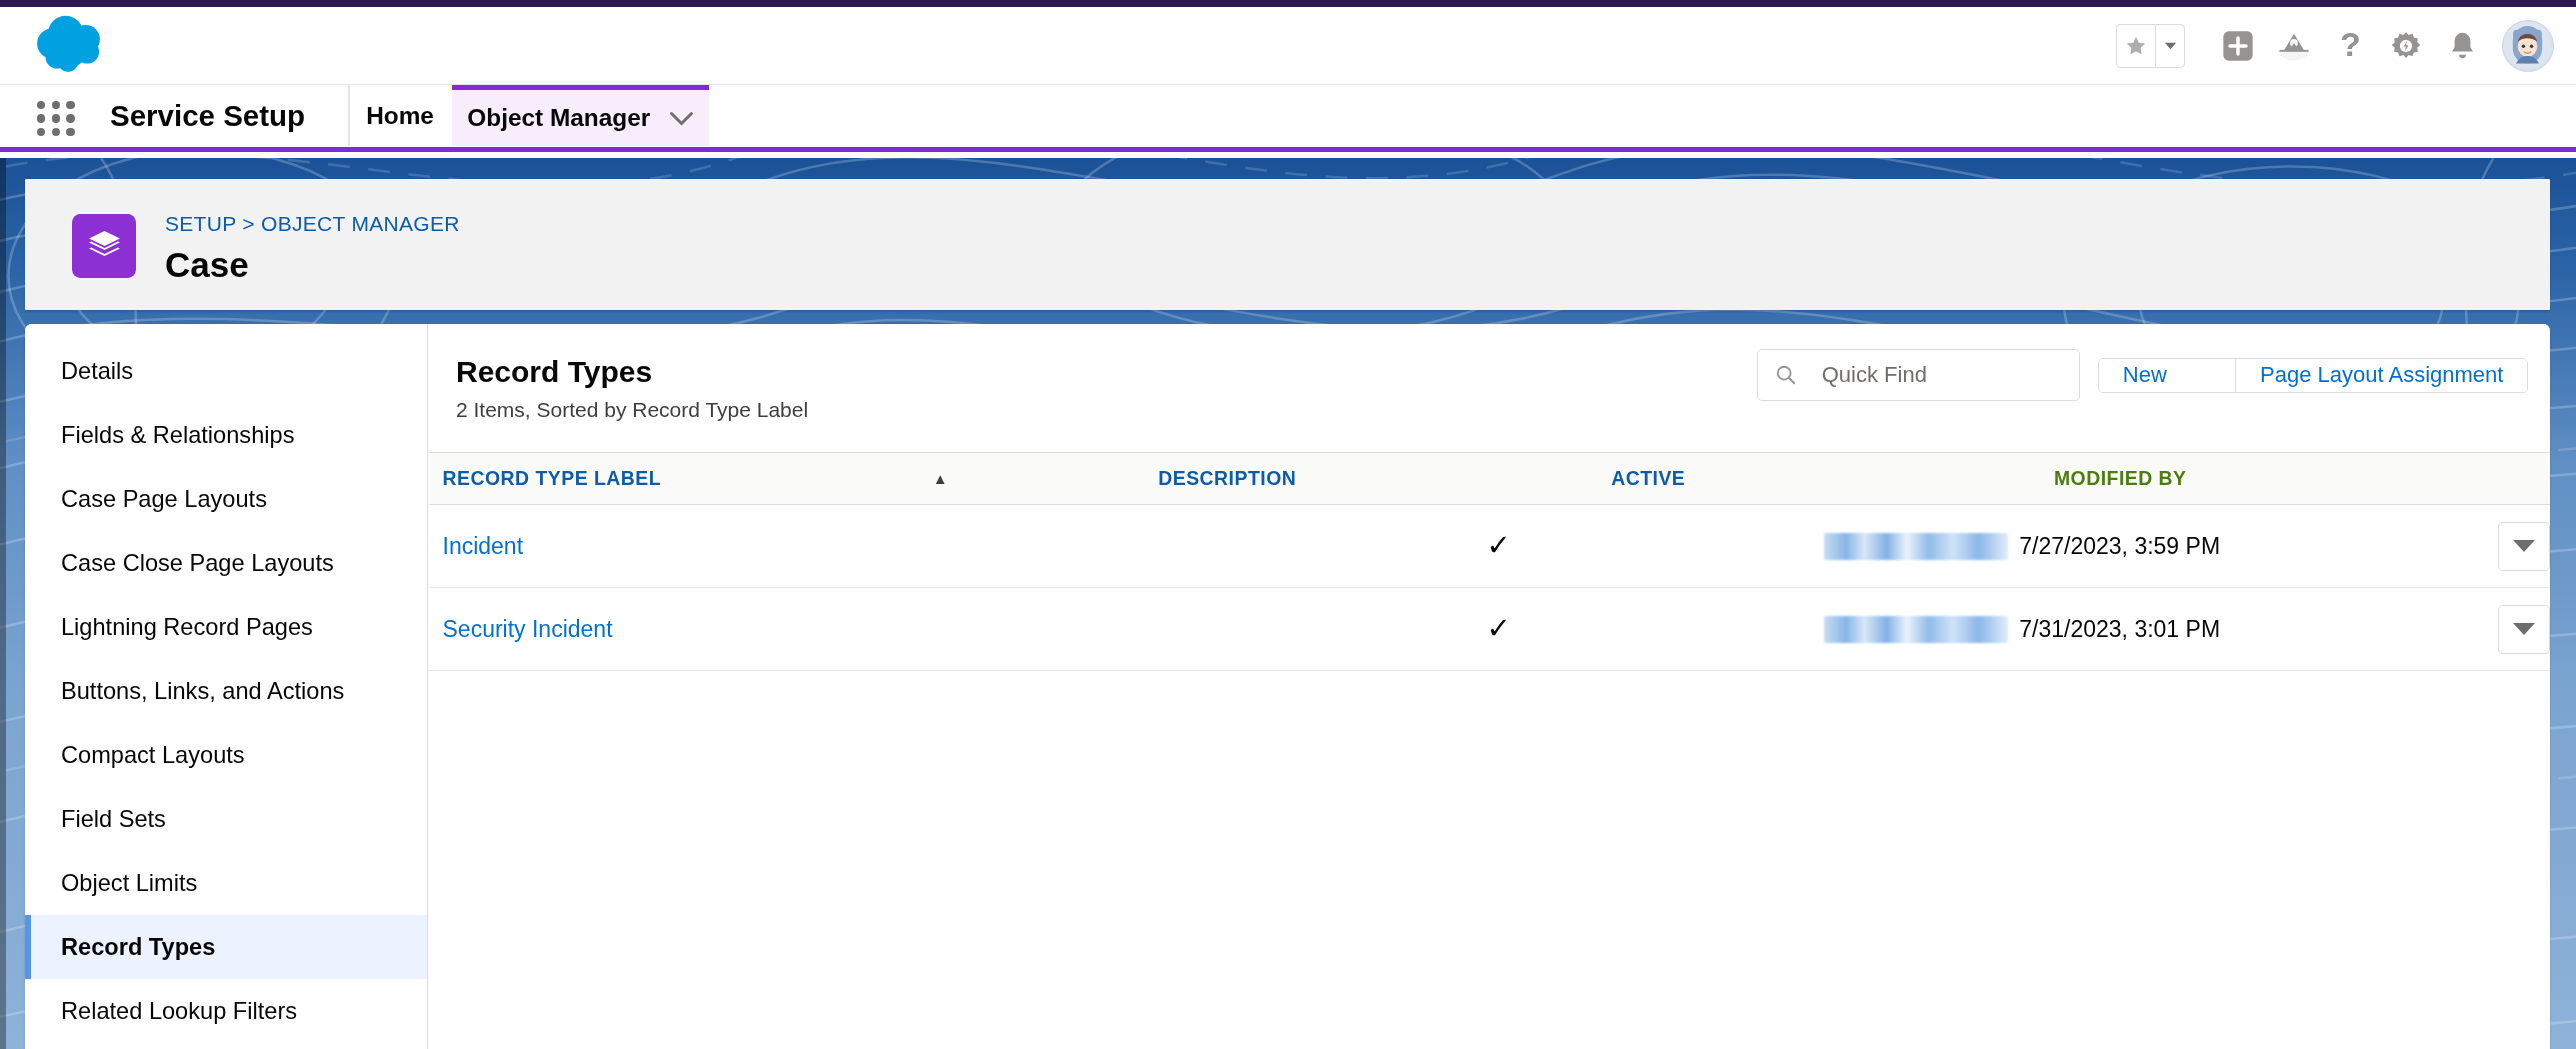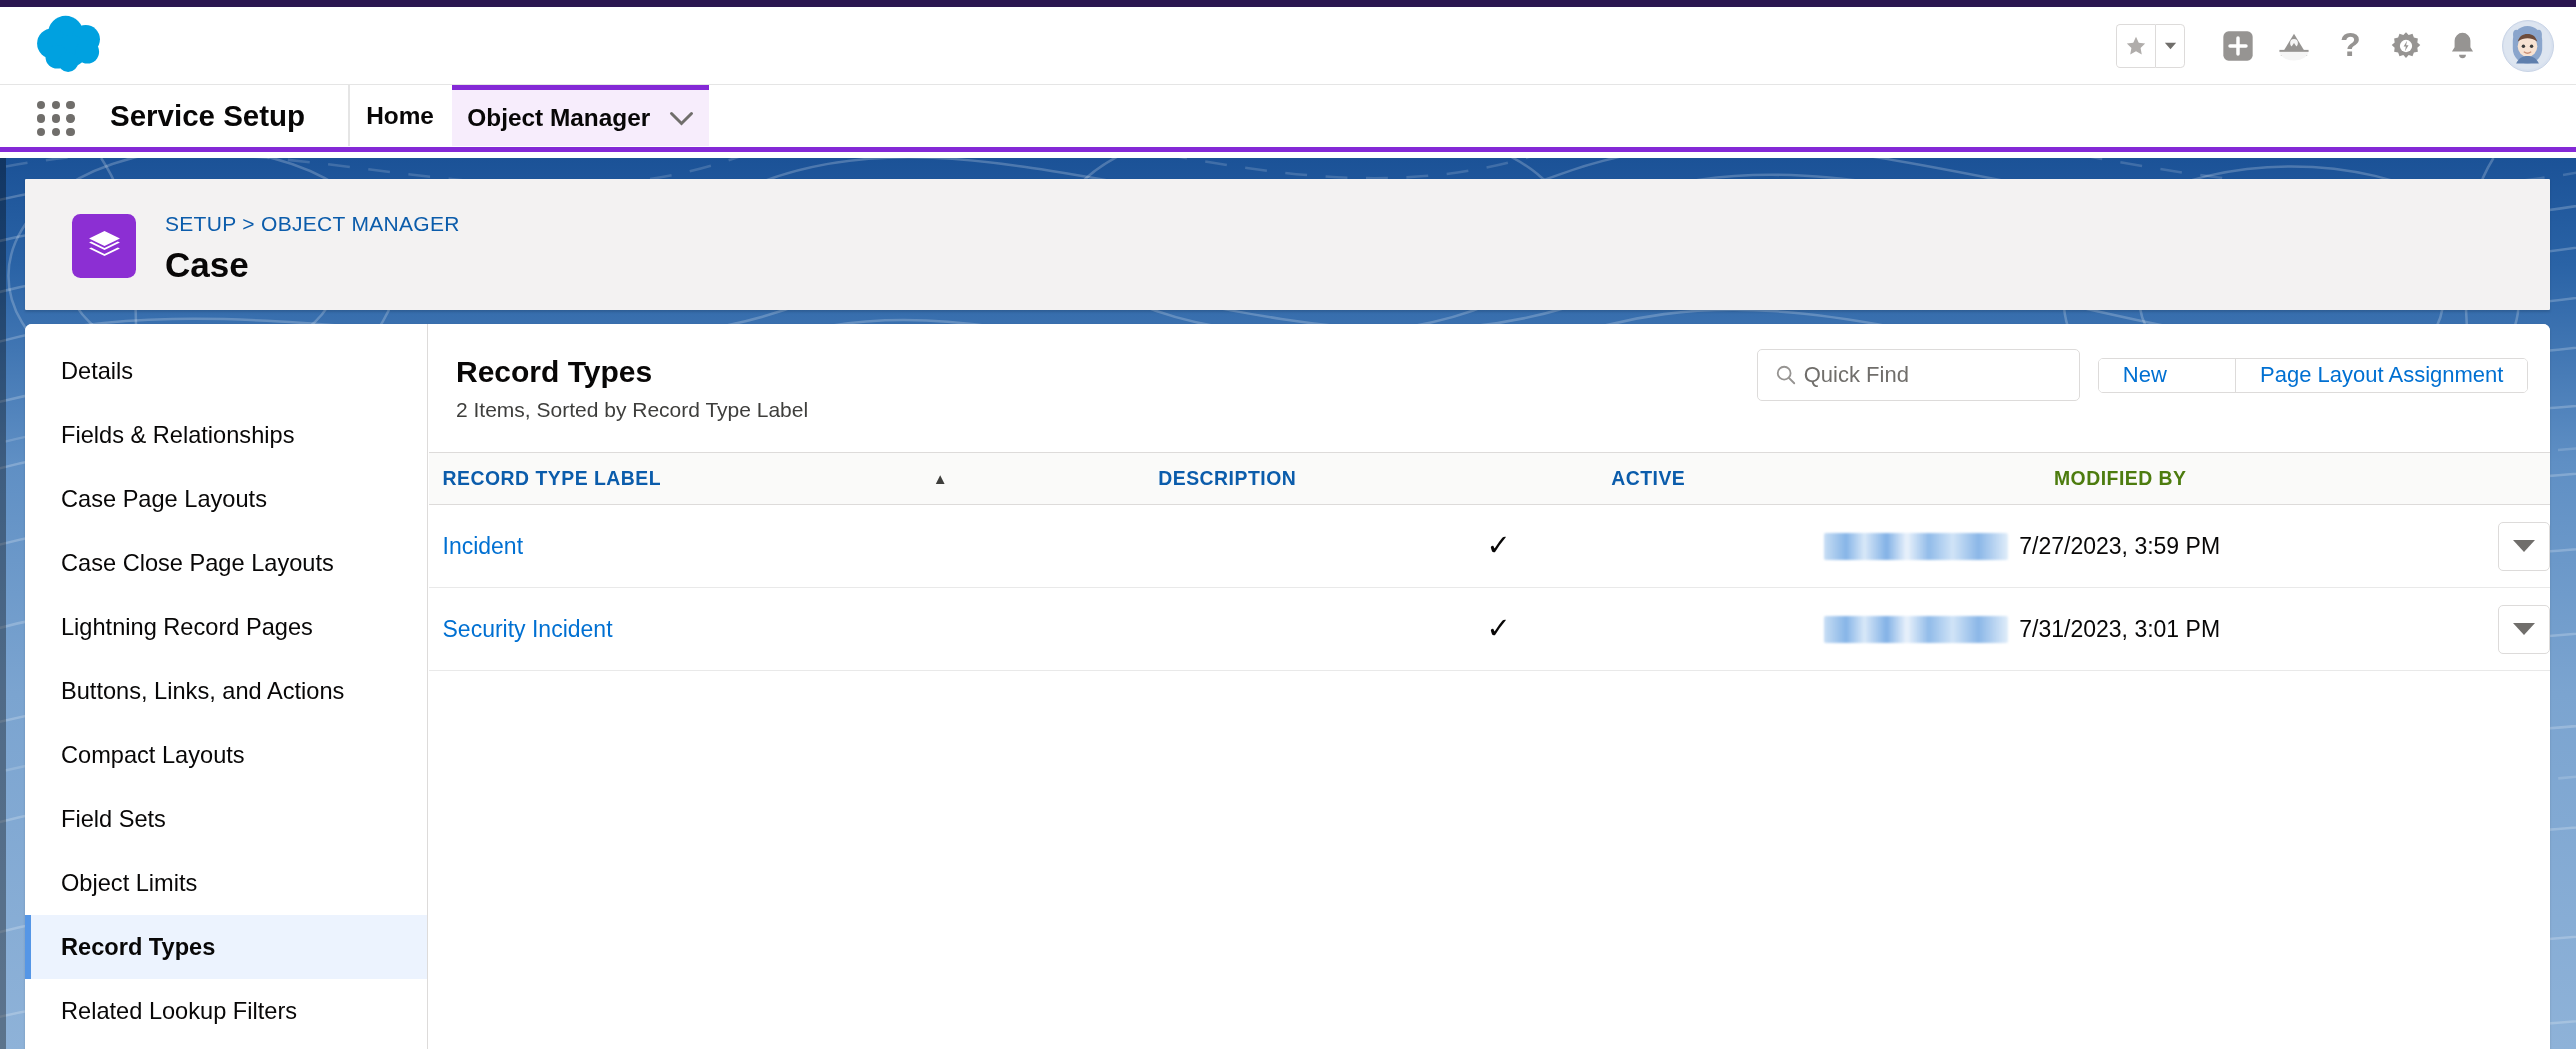--- a/index.html
+++ b/index.html
@@ -314,21 +314,21 @@
     align-items: center;
     padding-left: 17px;
     background: #fff;
     margin-right: 18.5px;
   }
   .quickfind input {
     border: none; outline: none; background: transparent;
     font-family: "Liberation Sans", sans-serif;
     font-size: 22px;
     color: #3e3e3c;
-    margin-left: 7px;
+    margin-left: 25px;
     width: 244px;
   }
   .quickfind input::placeholder { color: #706e6b; }
 
   .btn-group {
     display: flex;
     height: 35px;
     border: 0.8px solid #dddbda;
     border-radius: 5px;
     overflow: hidden;

